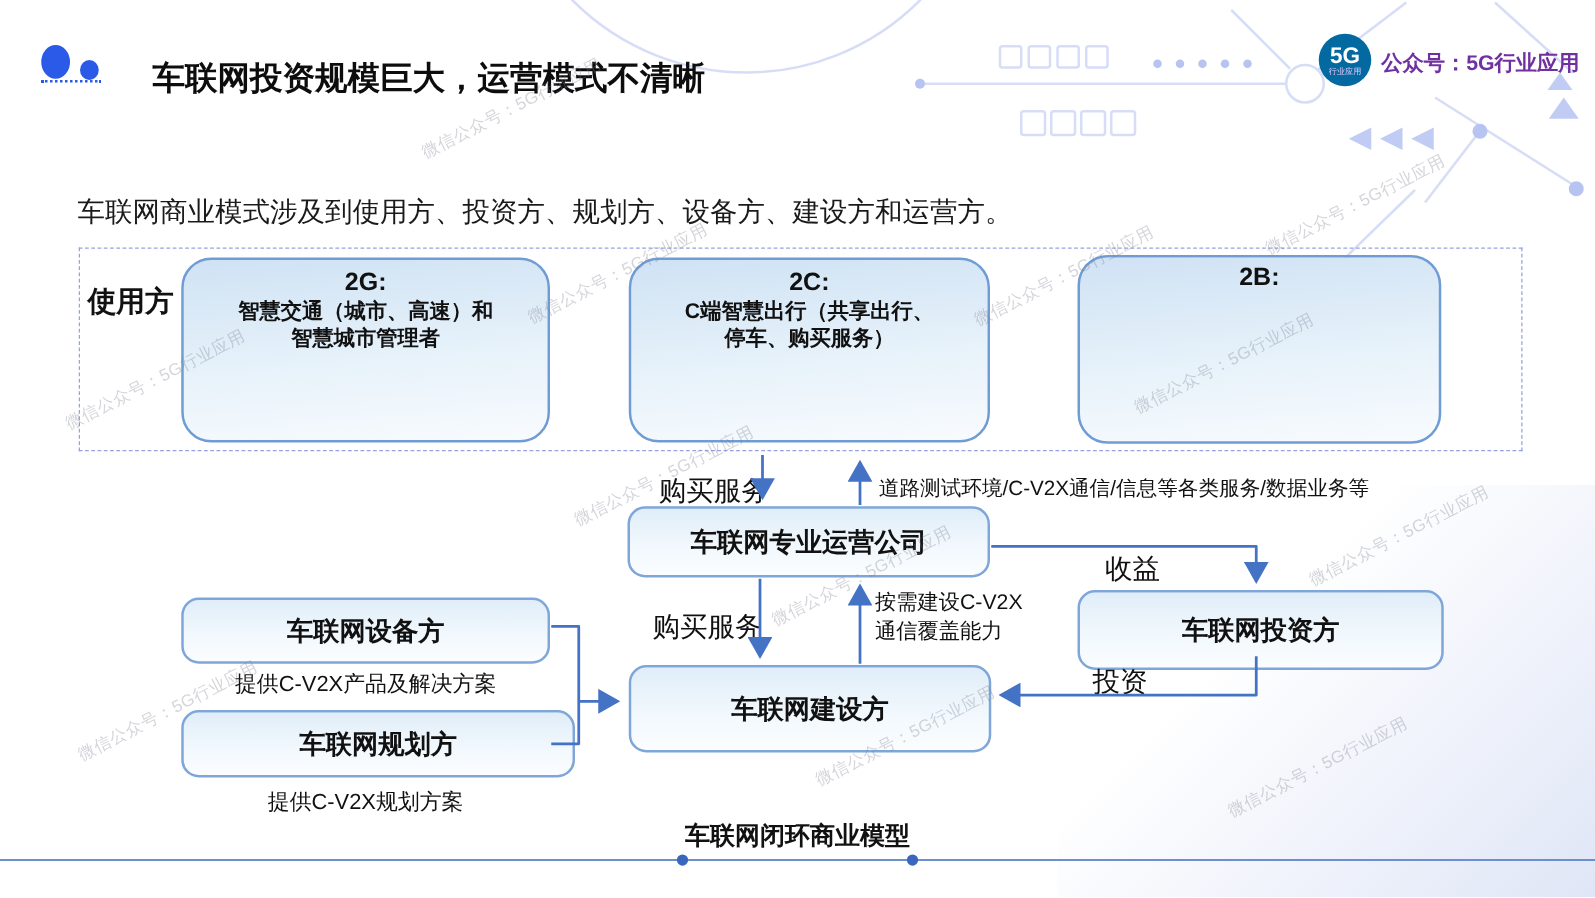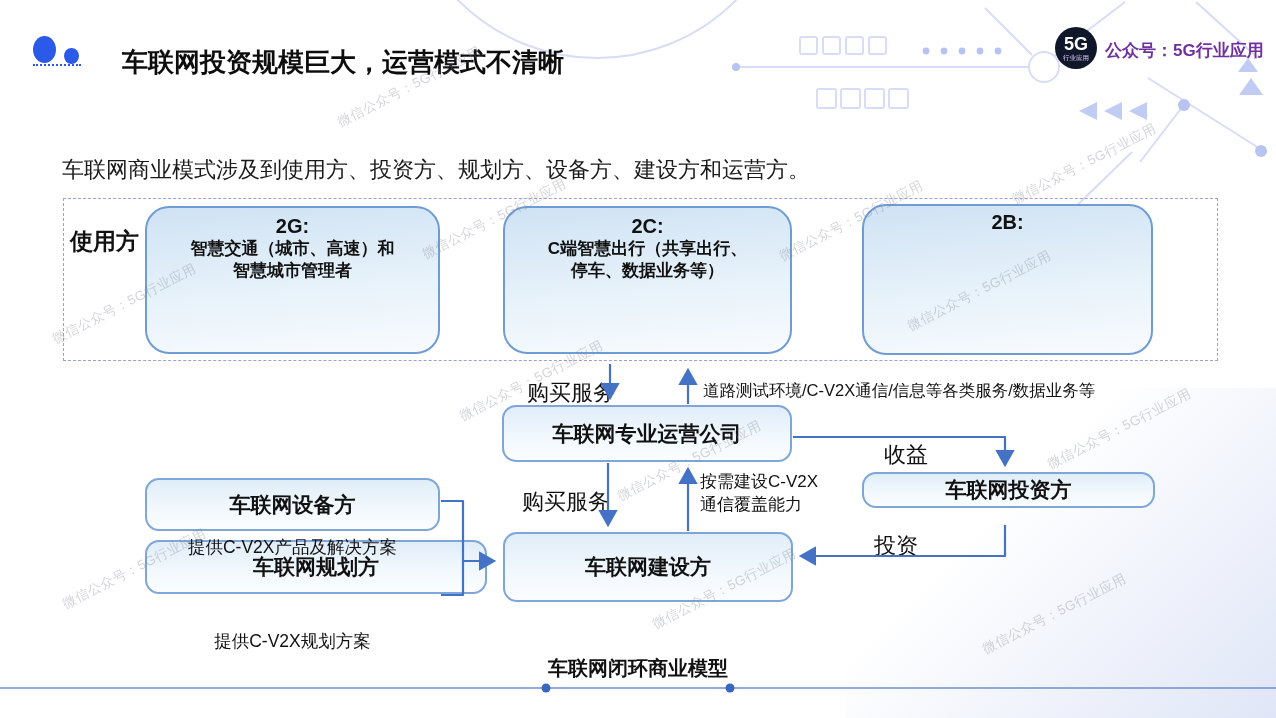--- a/index.html
+++ b/index.html
@@ -8,21 +8,21 @@
   svg.decor{position:absolute;left:0;top:0;z-index:0;pointer-events:none;}
   .corner-grad{position:absolute;right:0;bottom:0;width:430px;height:330px;z-index:0;
          background:linear-gradient(135deg,rgba(205,214,243,0) 35%,rgba(198,209,240,0.55) 100%);}
   .wm{position:absolute;z-index:4;color:rgba(125,128,142,0.33);font-size:13.5px;letter-spacing:.5px;
       white-space:nowrap;transform:rotate(-27deg);pointer-events:none;}
   
   .dot-big{position:absolute;left:33px;top:36px;width:23px;height:27px;border-radius:50%;background:#2b59e8;z-index:2;}
   .dot-small{position:absolute;left:64px;top:48px;width:15px;height:16px;border-radius:50%;background:#2b59e8;z-index:2;}
   .dot-dashes{position:absolute;left:33px;top:64px;width:48px;height:0;border-bottom:2px dotted #2b59e8;z-index:2;}
   .page-title{position:absolute;left:106px;top:29px;margin:16px;font-size:26px;font-weight:bold;color:#0d0d0d;z-index:2;}
-  .badge{position:absolute;left:1055px;top:27px;width:42px;height:42px;border-radius:50%;background:#0f172a;z-index:2;
+  .badge{position:absolute;left:1055px;top:27px;width:42px;height:42px;border-radius:50%;background:#0369a1;z-index:2;
          display:flex;flex-direction:column;align-items:center;justify-content:center;line-height:1;}
   .badge-main{color:#fff;font-size:18px;font-weight:bold;}
   .badge-sub{color:#e4c9f7;font-size:6.5px;margin-top:2px;}
   .account{position:absolute;left:1105px;top:39px;font-size:17px;font-weight:bold;color:#7030a0;z-index:2;white-space:nowrap;}
   
   .intro{position:absolute;left:62px;top:155px;margin:0;font-size:22px;color:#1a1a1a;z-index:2;}
   
   .users-frame{position:absolute;left:63px;top:198px;width:1155px;height:163px;border:1.5px dashed #96a2e0;
                box-sizing:border-box;z-index:1;background:transparent;}
   .users-label{position:absolute;left:70px;top:226px;font-size:23px;font-weight:bold;z-index:2;}
@@ -120,32 +120,32 @@
     <div class="ub-title">2G:</div>
     <div class="ub-desc">
       <span class="ub-line">智慧交通（城市、高速）和</span>
       <span class="ub-line">智慧城市管理者</span>
     </div>
   </div>
   <div class="user-box" style="left:503px;top:206px;width:289px;height:148px">
     <div class="ub-title">2C:</div>
     <div class="ub-desc">
       <span class="ub-line">C端智慧出行（共享出行、</span>
-      <span class="ub-line">停车、数据业务等）</span>
+      <span class="ub-line">停车、购买服务）</span>
     </div>
   </div>
   <div class="user-box" style="left:862px;top:204px;width:291px;height:151px;padding-top:5px">
     <div class="ub-title">2B:</div>
   </div>
 
   <div class="node" style="left:502px;top:405px;width:290px;height:57px">车联网专业运营公司</div>
-  <div class="node" style="left:862px;top:472px;width:293px;height:36px">车联网投资方</div>
+  <div class="node" style="left:862px;top:472px;width:293px;height:64px">车联网投资方</div>
   <div class="node" style="left:503px;top:532px;width:290px;height:70px">车联网建设方</div>
   <div class="node" style="left:145px;top:478px;width:295px;height:53px">车联网设备方</div>
-  <div class="node" style="left:145px;top:540px;width:342px;height:54px">车联网规划方</div>
+  <div class="node" style="left:145px;top:568px;width:315px;height:54px">车联网规划方</div>
 
   <div class="elabel" style="left:527px;top:378px">购买服务</div>
   <div class="elabel" style="left:703px;top:380px;font-size:16.5px">道路测试环境/C-V2X通信/信息等各类服务/数据业务等</div>
   <div class="elabel" style="left:884px;top:440px">收益</div>
   <div class="elabel" style="left:522px;top:487px">购买服务</div>
   <div class="elabel2" style="left:700px;top:471px">
     <span>按需建设C-V2X</span>
     <span>通信覆盖能力</span>
   </div>
   <div class="elabel" style="left:874px;top:531px">投资</div>

